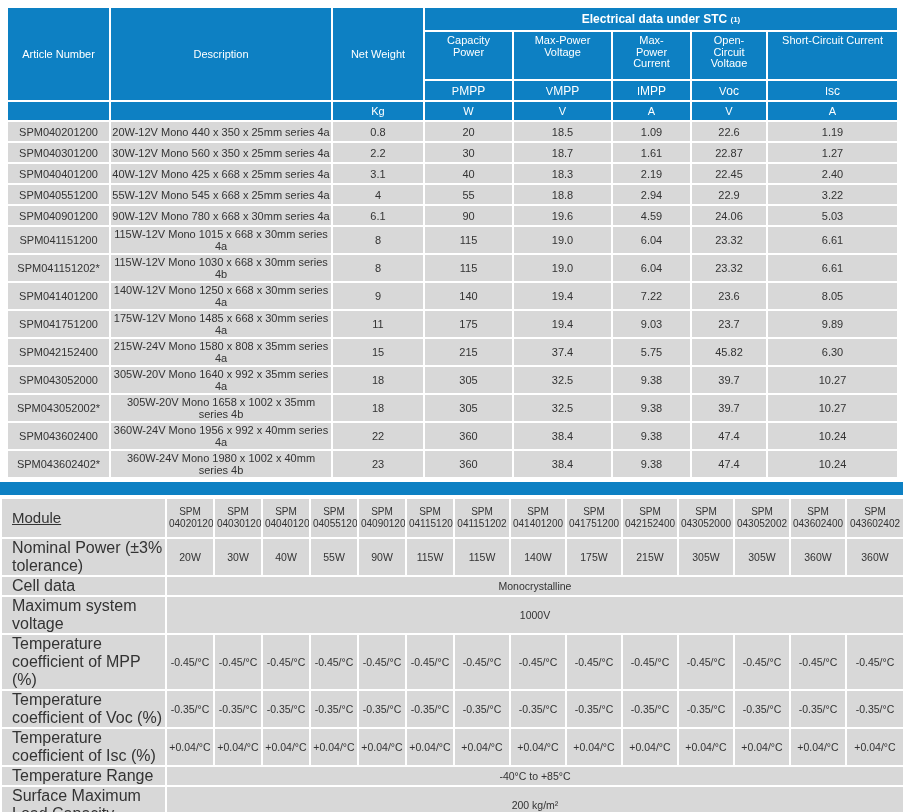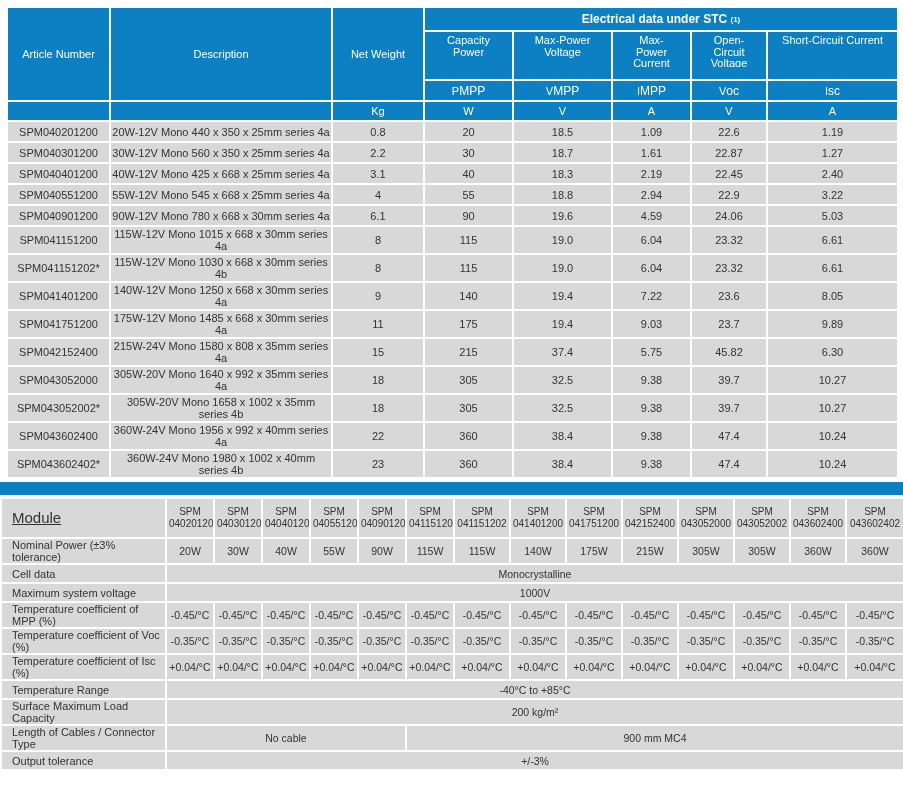--- a/index.html
+++ b/index.html
@@ -21,21 +21,21 @@
   .et .sub{font-size:12px;}
   .et .h4 th{height:16px;}
   .et tbody td{background:#d8d8d8;height:17px;text-align:center;font-size:11px;color:#333333;}
 
   
   .divider{height:13px;background:#0d80c3;margin:3px 0 2px 0;}
 
   
   .spec{width:903px;}
   .spec td{background:#d8d8d8;height:17px;text-align:center;font-size:10.5px;color:#333333;padding:0 2px;}
-  .spec tr > td:first-child{text-align:left;padding-left:10px;font-size:11px;}
+  .spec tr > td:first-child{text-align:left;padding-left:10px;font-size:16px;}
   .spec .mrow td{height:38px;font-size:10px;line-height:12px;}
   .spec .mrow td:first-child{font-size:15px;text-decoration:underline;}
 </style>
 </head>
 <body>
 
 <div class="top-wrap">
   <table class="et">
     <colgroup>
       <col style="width:103px">

